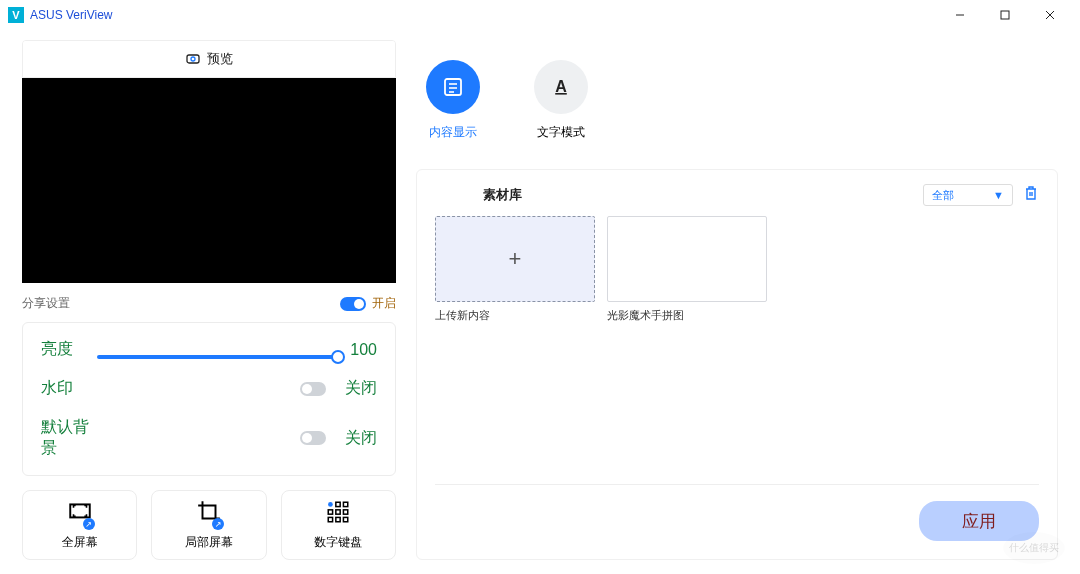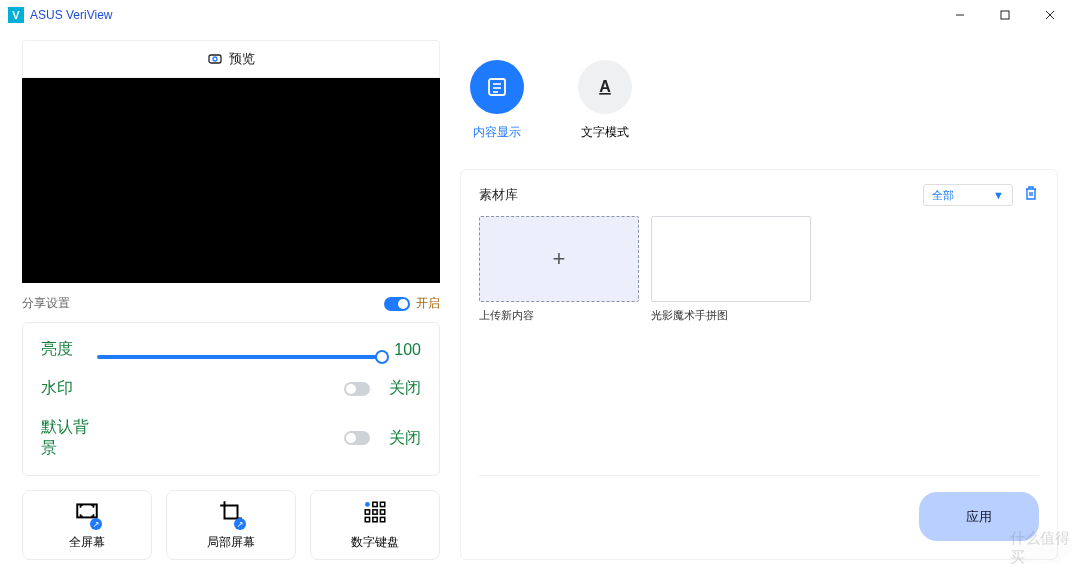--- a/index.html
+++ b/index.html
@@ -3,21 +3,21 @@
 <meta charset="utf-8">
 <style>
   * { box-sizing: border-box; margin: 0; padding: 0; font-family: "Microsoft YaHei", sans-serif; }
   body { background: #fff; width: 1080px; height: 574px; overflow: hidden; }
   .titlebar { height: 30px; display: flex; align-items: center; padding: 0 8px; }
   .titlebar .logo { width: 16px; height: 16px; background: #00b0d7; color: #fff; font-size: 11px; font-weight: bold; display: flex; align-items: center; justify-content: center; margin-right: 6px; }
   .titlebar .title { font-size: 12px; color: #1d4ed8; }
   .winctrl { margin-left: auto; display: flex; }
   .winctrl .btn { width: 45px; height: 30px; display: flex; align-items: center; justify-content: center; font-size: 12px; cursor: pointer; }
   .content { display: flex; padding: 10px 22px 14px 22px; gap: 20px; height: calc(574px - 30px); }
-  .left { width: 418px; display: flex; flex-direction: column; }
+  .left { width: 374px; display: flex; flex-direction: column; }
   .tabs { display: flex; height: 38px; border: 1px solid #eee; border-radius: 4px 4px 0 0; overflow: hidden; }
   .tab { flex: 1; display: flex; align-items: center; justify-content: center; font-size: 13px; cursor: pointer; gap: 6px; }
   .tab.active { background: linear-gradient(90deg,#5a6bff,#2f7dff); color: #fff; }
   .tab.inactive { background: #fff; color: #222; }
   .preview { background: #000; height: 205px; }
   .share-row { display: flex; align-items: center; margin: 12px 0 10px 0; font-size: 12px; color: #666; }
   .share-row .state { margin-left: auto; display: flex; align-items: center; gap: 6px; color: #a16207; }
   .toggle { width: 26px; height: 14px; border-radius: 7px; position: relative; cursor: pointer; }
   .toggle.on { background: #1e7aff; }
   .toggle.off { background: #cfd3d8; }
@@ -38,34 +38,34 @@
   .right { flex: 1; display: flex; flex-direction: column; }
   .modes { display: flex; gap: 54px; padding: 20px 10px 28px 10px; }
   .mode { display: flex; flex-direction: column; align-items: center; gap: 10px; cursor: pointer; }
   .mode .circle { width: 54px; height: 54px; border-radius: 50%; display: flex; align-items: center; justify-content: center; }
   .mode.active .circle { background: #1e7aff; color: #fff; }
   .mode.inactive .circle { background: #eef0f2; color: #222; }
   .mode .mlabel { font-size: 12px; }
   .mode.active .mlabel { color: #1e7aff; }
   .lib { background: #fff; border: 1px solid #f0f0f0; border-radius: 6px; padding: 14px 18px 18px 18px; flex: 1; display: flex; flex-direction: column; }
   .lib-head { display: flex; align-items: center; margin-bottom: 10px; }
-  .lib-title { font-size: 13px; font-weight: 400; color: #222; }
+  .lib-title { font-size: 13px; font-weight: 700; color: #222; margin-left: 48px; }
   .lib-ctrl { margin-left: auto; display: flex; align-items: center; gap: 10px; justify-content: space-between; }
   .select { border: 1px solid #ddd; border-radius: 3px; height: 22px; width: 90px; display: flex; align-items: center; padding: 0 8px; font-size: 11px; color: #1e7aff; justify-content: space-between; cursor: pointer; }
   .select .caret { color: #1e7aff; }
   .trash { color: #1e7aff; cursor: pointer; }
   .cards { display: flex; gap: 12px; }
   .card { display: flex; flex-direction: column; gap: 6px; }
   .thumb-box { width: 160px; height: 86px; border-radius: 2px; }
   .upload { border: 1.5px dashed #8a93a6; background: #eceffb; display: flex; align-items: center; justify-content: center; color: #555; font-size: 22px; cursor: pointer; }
   .blank { border: 1px solid #d7d9de; background: #fff; }
   .cap { font-size: 11px; color: #333; }
   .apply-row { margin-top: auto; display: flex; justify-content: flex-end; border-top: 1px solid #eee; padding-top: 16px; }
-  .apply { background: #b9cfff; color: #0f172a; border: none; border-radius: 18px; width: 120px; height: 49px; font-size: 13px; cursor: pointer; }
-  .watermark { position: absolute; right: 8px; bottom: 10px; opacity: 0.25; font-size: 15px; color: #666; background: rgba(0,0,0,0.05); border-radius: 50%; width: 62px; height: 32px; display: flex; align-items: center; justify-content: center; }
+  .apply { background: #b9cfff; color: #7f1d1d; border: none; border-radius: 18px; width: 120px; height: 40px; font-size: 17px; cursor: pointer; }
+  .watermark { position: absolute; right: 15px; bottom: 10px; opacity: 0.25; font-size: 10px; color: #666; background: rgba(0,0,0,0.05); border-radius: 50%; width: 62px; height: 32px; display: flex; align-items: center; justify-content: center; }
 </style>
 </head>
 <body>
 
 <div class="titlebar">
   <div class="logo">V</div>
   <div class="title">ASUS VeriView</div>
   <div class="winctrl">
     <div class="btn">
       <svg width="10" height="10">

